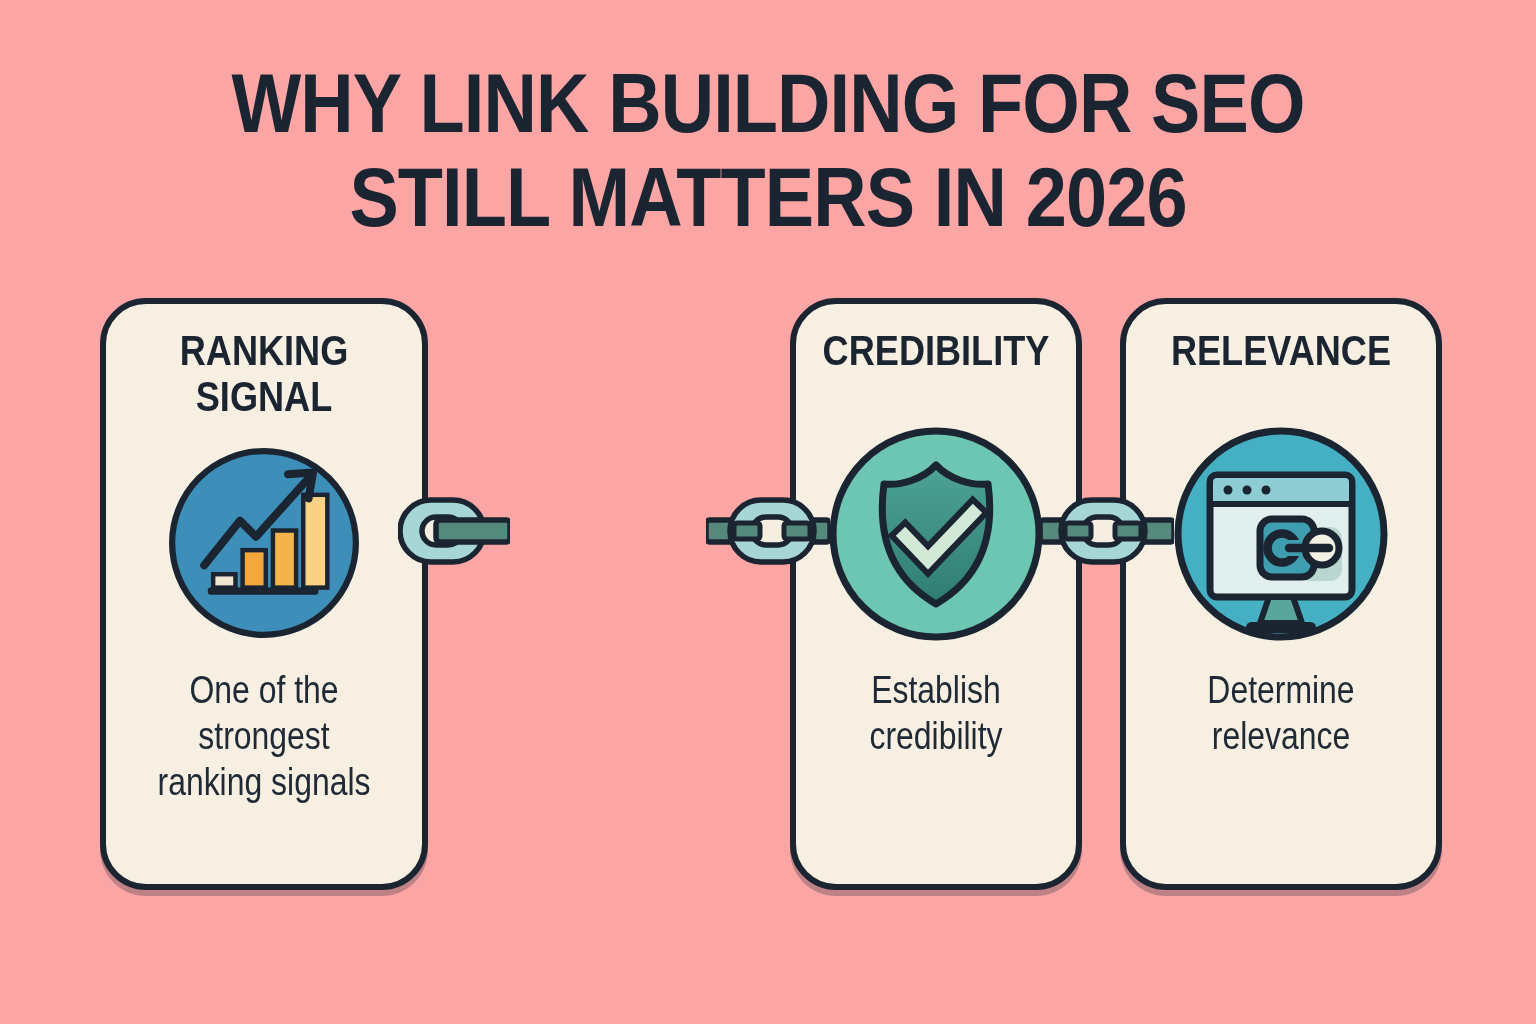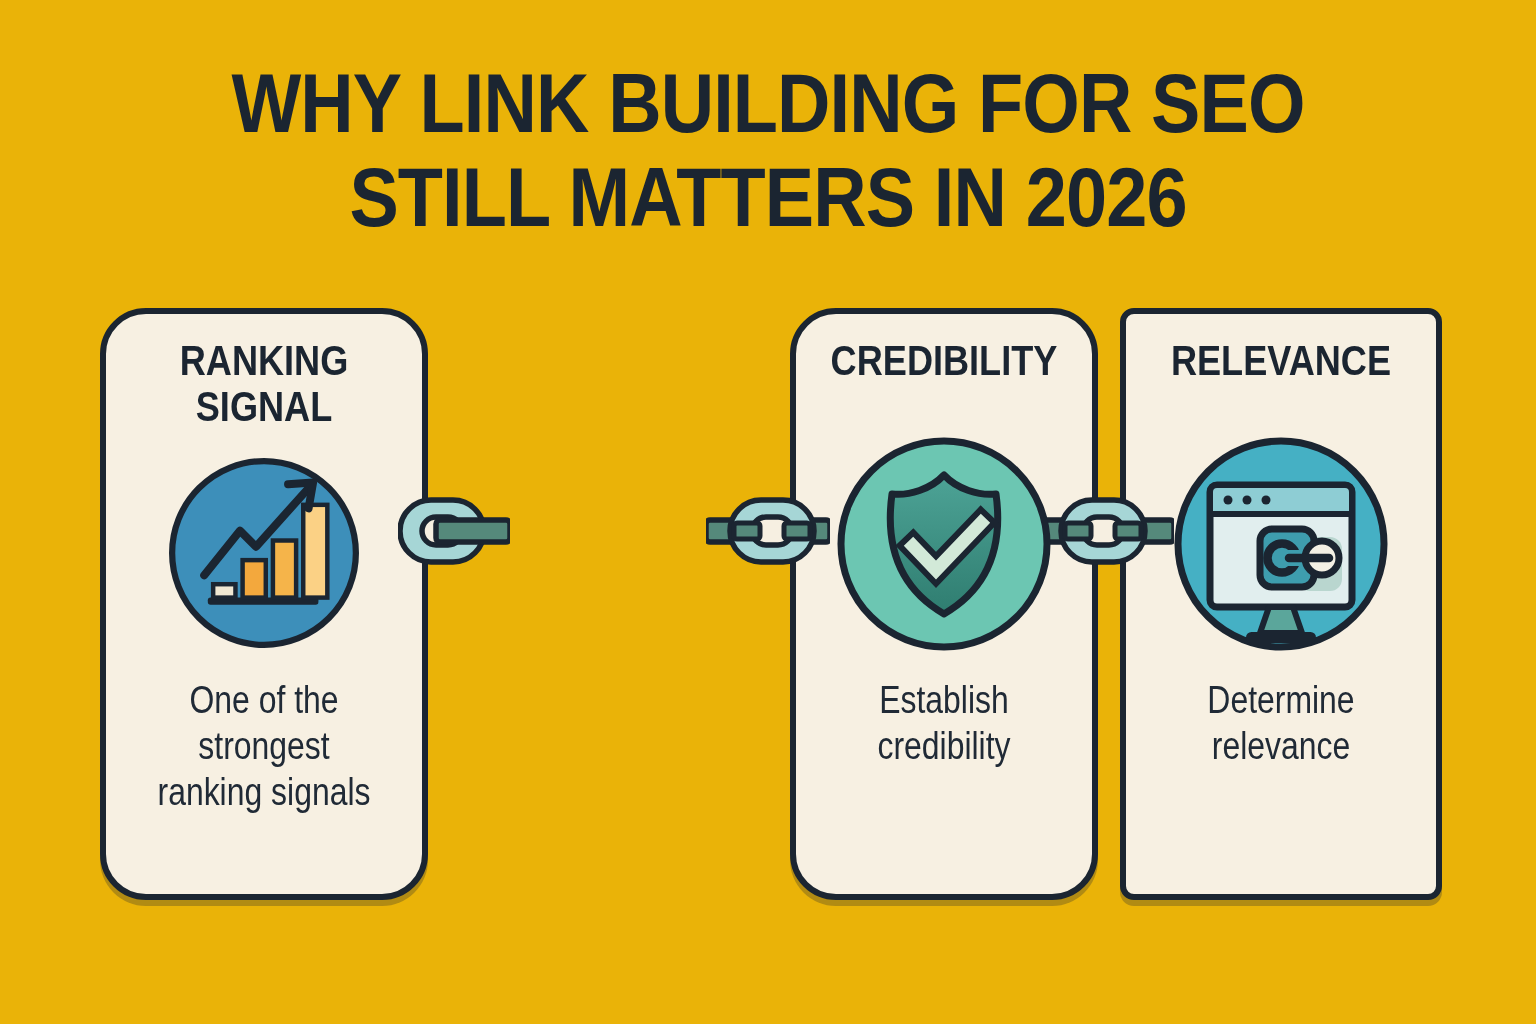--- a/index.html
+++ b/index.html
@@ -1,48 +1,48 @@
 <!DOCTYPE html>
 <html><head>
 <meta charset="utf-8">
 <style>
   html,body { margin:0; padding:0; }
   .canvas {
     position:relative;
     width:1536px; height:1024px;
-    background:#eab308;
+    background:#fca5a5;
     font-family:"Liberation Sans", sans-serif;
     overflow:hidden;
   }
   
   .title {
     position:absolute; top:56px; left:0; width:100%;
     text-align:center;
     color:#1b2531;
     font-weight:bold;
     font-size:84px;
     line-height:1.12;
     margin:0;
     transform:scaleX(0.88);
     transform-origin:50% 0;
     letter-spacing:-1px;
   }
   .title span { display:block; }
   
   .card {
-    position:absolute; top:308px; height:580px;
+    position:absolute; top:298px; height:580px;
     background:#f7f0e2;
     border:6px solid #1b2531;
     border-radius:46px;
     box-shadow:0 6px 0 rgba(27,37,49,0.28);
   }
   .card-1 { left:100px;  width:316px; }
   .card-2 { left:457px;  width:284px; }
-  .card-3 { left:790px;  width:280px;padding-left:16px; }
-  .card-4 { left:1120px; width:310px;border-radius:14px; }
+  .card-3 { left:790px;  width:280px; }
+  .card-4 { left:1120px; width:310px; }
   .card h2 {
     position:absolute; top:24px; left:0; width:100%;
     margin:0; text-align:center;
     color:#1b2531;
     font-size:42px; font-weight:bold;
     line-height:1.1;
     transform:scaleX(0.86);
     transform-origin:50% 0;
   }
   .icon-wrap {

